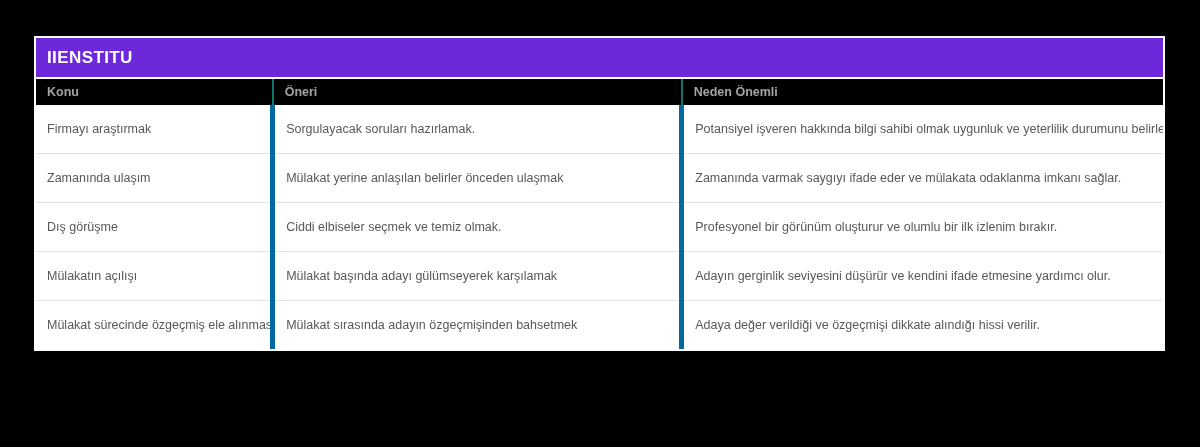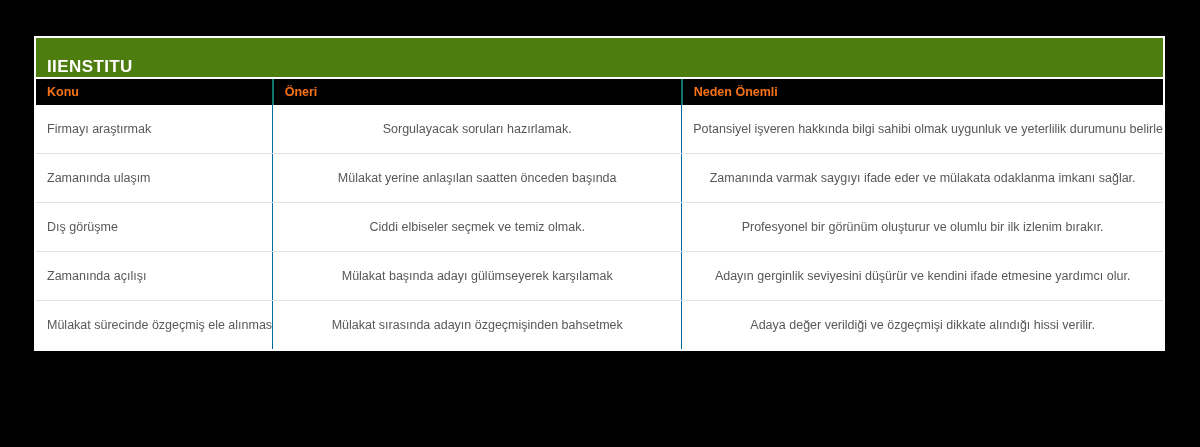--- a/index.html
+++ b/index.html
@@ -17,39 +17,39 @@
   .table-card {
     position: absolute;
     left: 34px;
     top: 36px;
     width: 1131px;
     box-sizing: border-box;
     border: 2px solid #ffffff;
     background: #ffffff;
   }
   .brand-bar {
-    background: #4d7c0f;
+    background: #6d28d9;
     color: #ffffff;
     height: 39px;
     display: flex;
-    align-items: flex-end;
+    align-items: center;
     padding: 0 11px;
     font-size: 17px;
     font-weight: 700;
     letter-spacing: 0.4px;
     border-bottom: 2px solid #ffffff;
   }
   table.advice-table {
     width: 100%;
     border-collapse: collapse;
     table-layout: fixed;
   }
   table.advice-table thead th {
     background: #000000;
-    color: #f97316;
+    color: #a3a3a3;
     font-size: 12.5px;
     font-weight: 700;
     text-align: left;
     height: 26px;
     padding: 0 11px;
     box-sizing: border-box;
     white-space: nowrap;
     overflow: hidden;
   }
   table.advice-table thead th + th {
@@ -62,22 +62,21 @@
     font-weight: 400;
     height: 30px;
     padding: 17px 11px;
     box-sizing: border-box;
     vertical-align: middle;
     border-bottom: 1px solid #e2e2e2;
     white-space: nowrap;
     overflow: hidden;
   }
   table.advice-table tbody td + td {
-    border-left: 1px solid #0369a1;
-    text-align: center;
+    border-left: 5px solid #0369a1;
   }
   table.advice-table tbody tr:last-child td {
     border-bottom: none;
   }
 </style>
 </head>
 <body>
 
 <div class="table-card">
   <div class="brand-bar">
@@ -97,30 +96,30 @@
       </tr>
     </thead>
     <tbody>
         <tr>
           <td>Firmayı araştırmak</td>
           <td>Sorgulayacak soruları hazırlamak.</td>
           <td>Potansiyel işveren hakkında bilgi sahibi olmak uygunluk ve yeterlilik durumunu belirler.</td>
         </tr>
         <tr>
           <td>Zamanında ulaşım</td>
-          <td>Mülakat yerine anlaşılan saatten önceden başında</td>
+          <td>Mülakat yerine anlaşılan belirler önceden ulaşmak</td>
           <td>Zamanında varmak saygıyı ifade eder ve mülakata odaklanma imkanı sağlar.</td>
         </tr>
         <tr>
           <td>Dış görüşme</td>
           <td>Ciddi elbiseler seçmek ve temiz olmak.</td>
           <td>Profesyonel bir görünüm oluşturur ve olumlu bir ilk izlenim bırakır.</td>
         </tr>
         <tr>
-          <td>Zamanında açılışı</td>
+          <td>Mülakatın açılışı</td>
           <td>Mülakat başında adayı gülümseyerek karşılamak</td>
           <td>Adayın gerginlik seviyesini düşürür ve kendini ifade etmesine yardımcı olur.</td>
         </tr>
         <tr>
           <td>Mülakat sürecinde özgeçmiş ele alınması</td>
           <td>Mülakat sırasında adayın özgeçmişinden bahsetmek</td>
           <td>Adaya değer verildiği ve özgeçmişi dikkate alındığı hissi verilir.</td>
         </tr>
       </tbody>
   </table>

